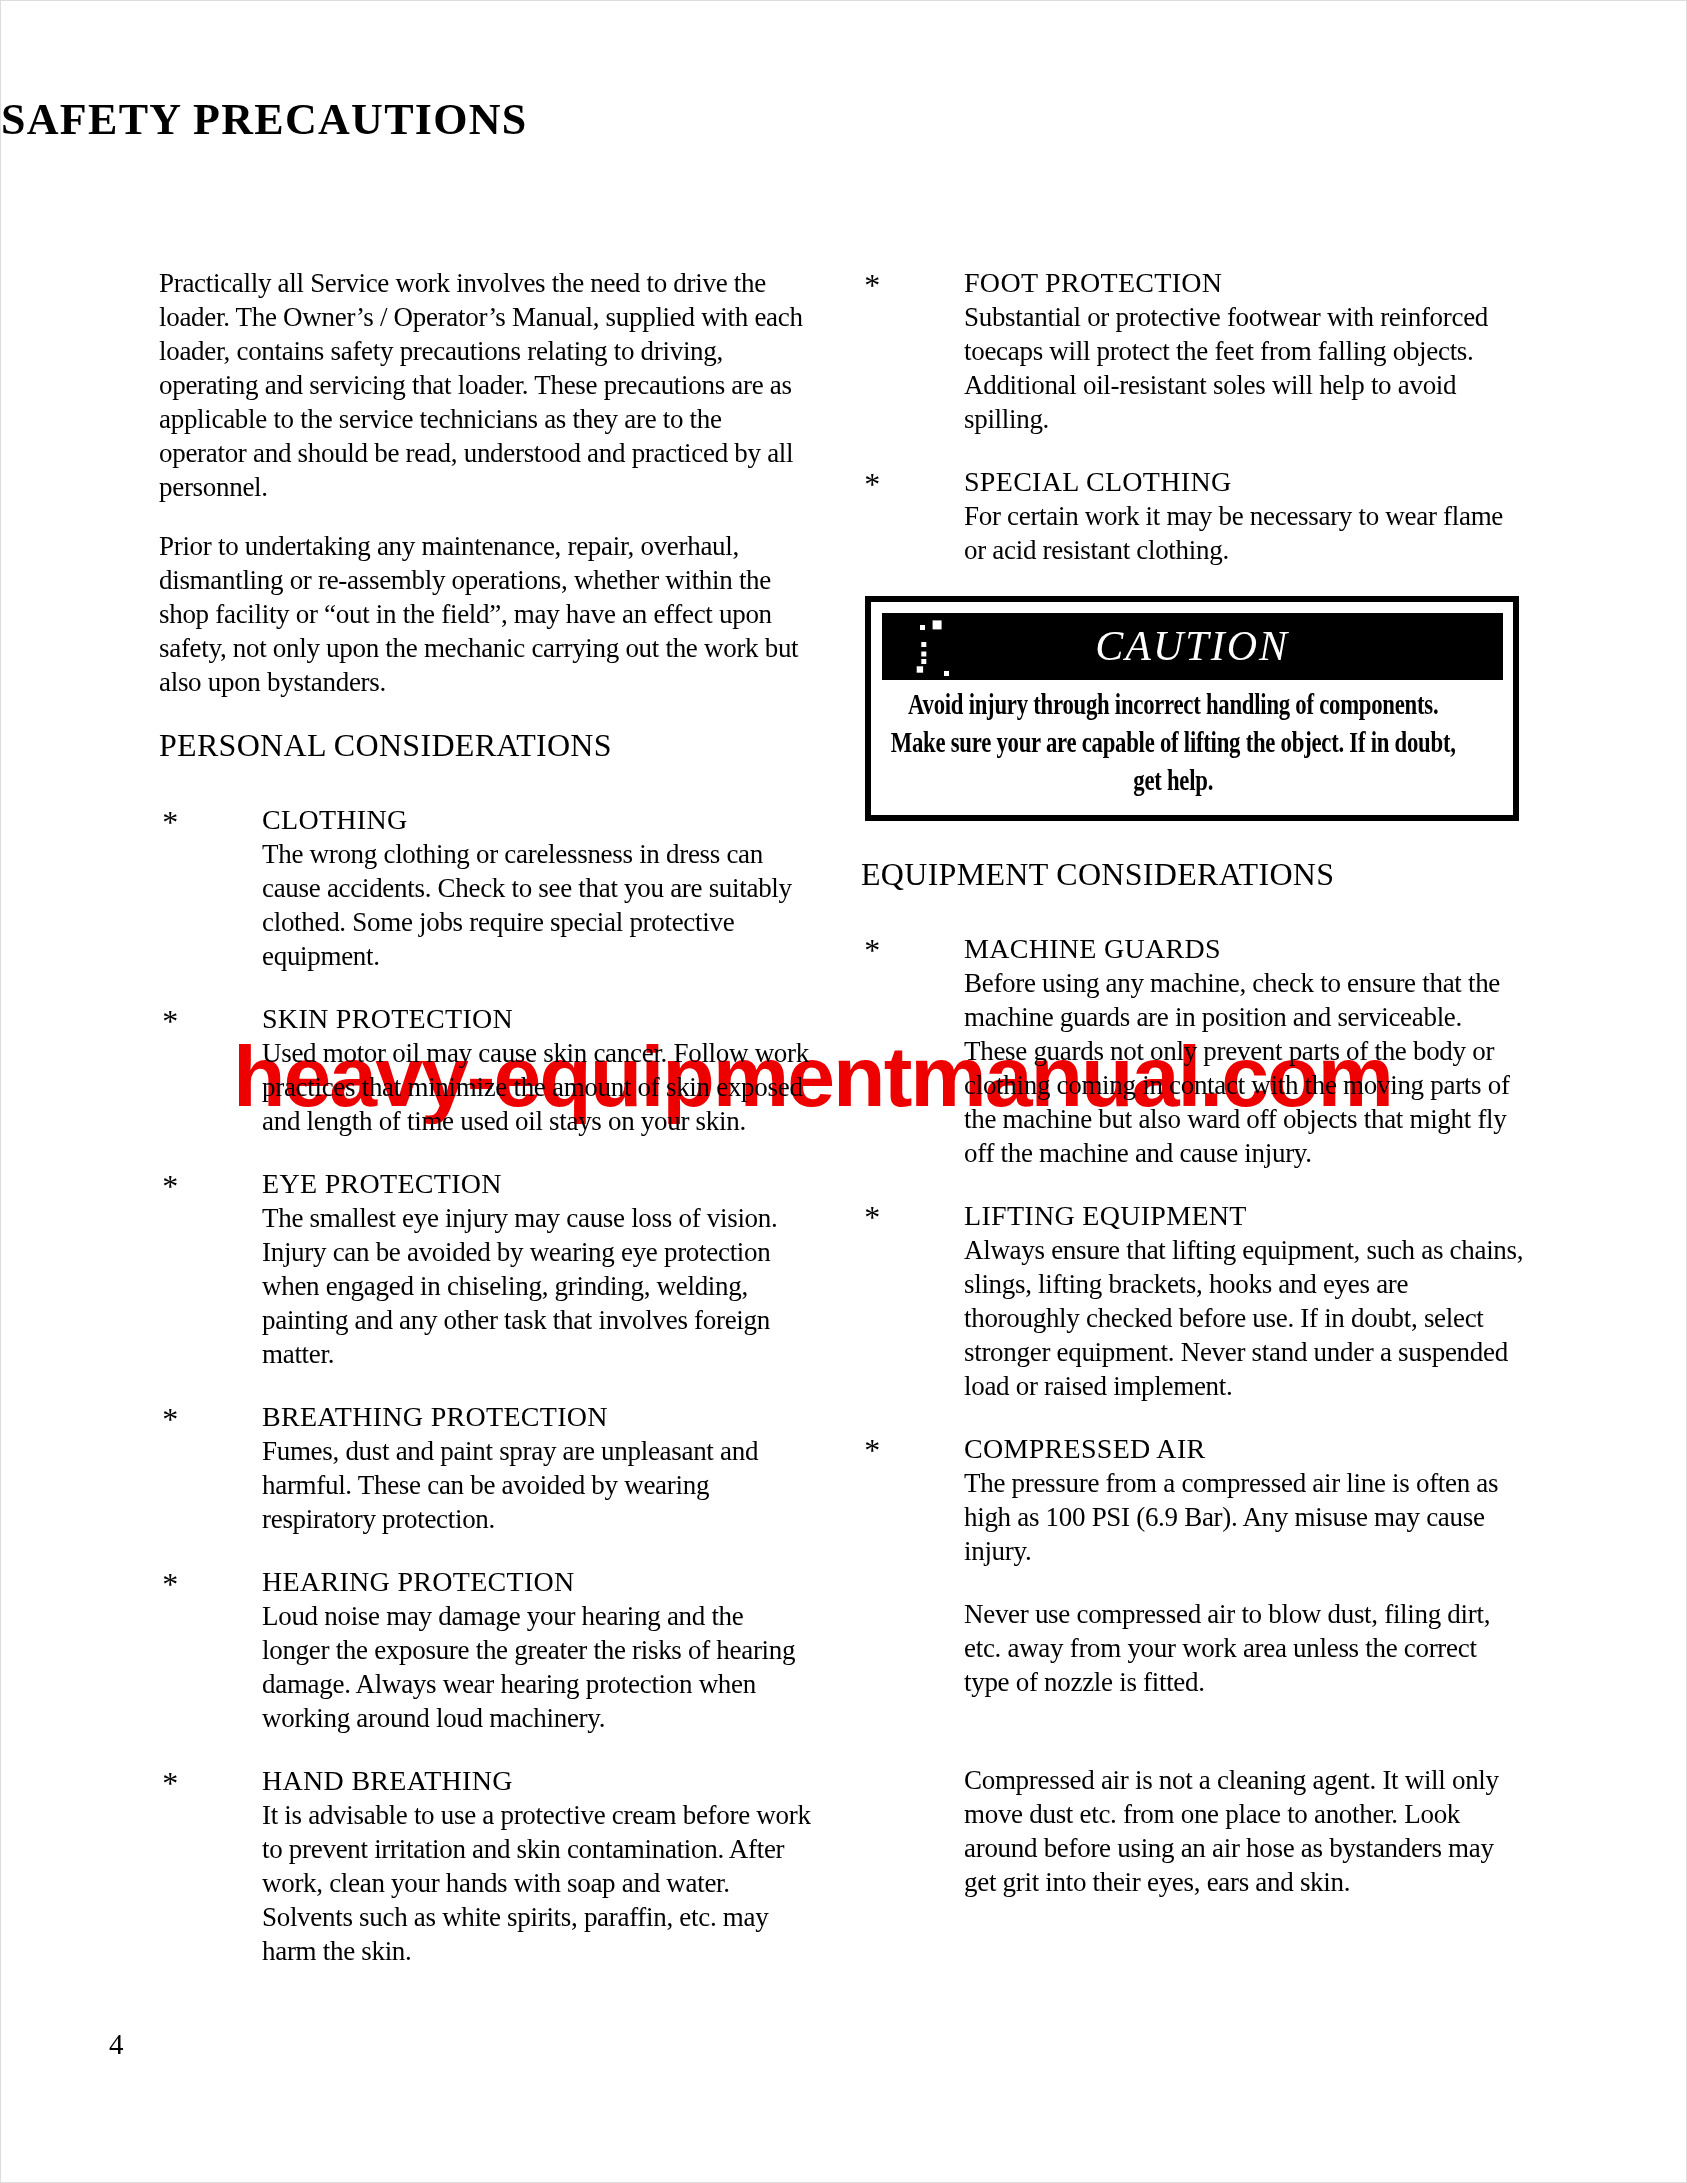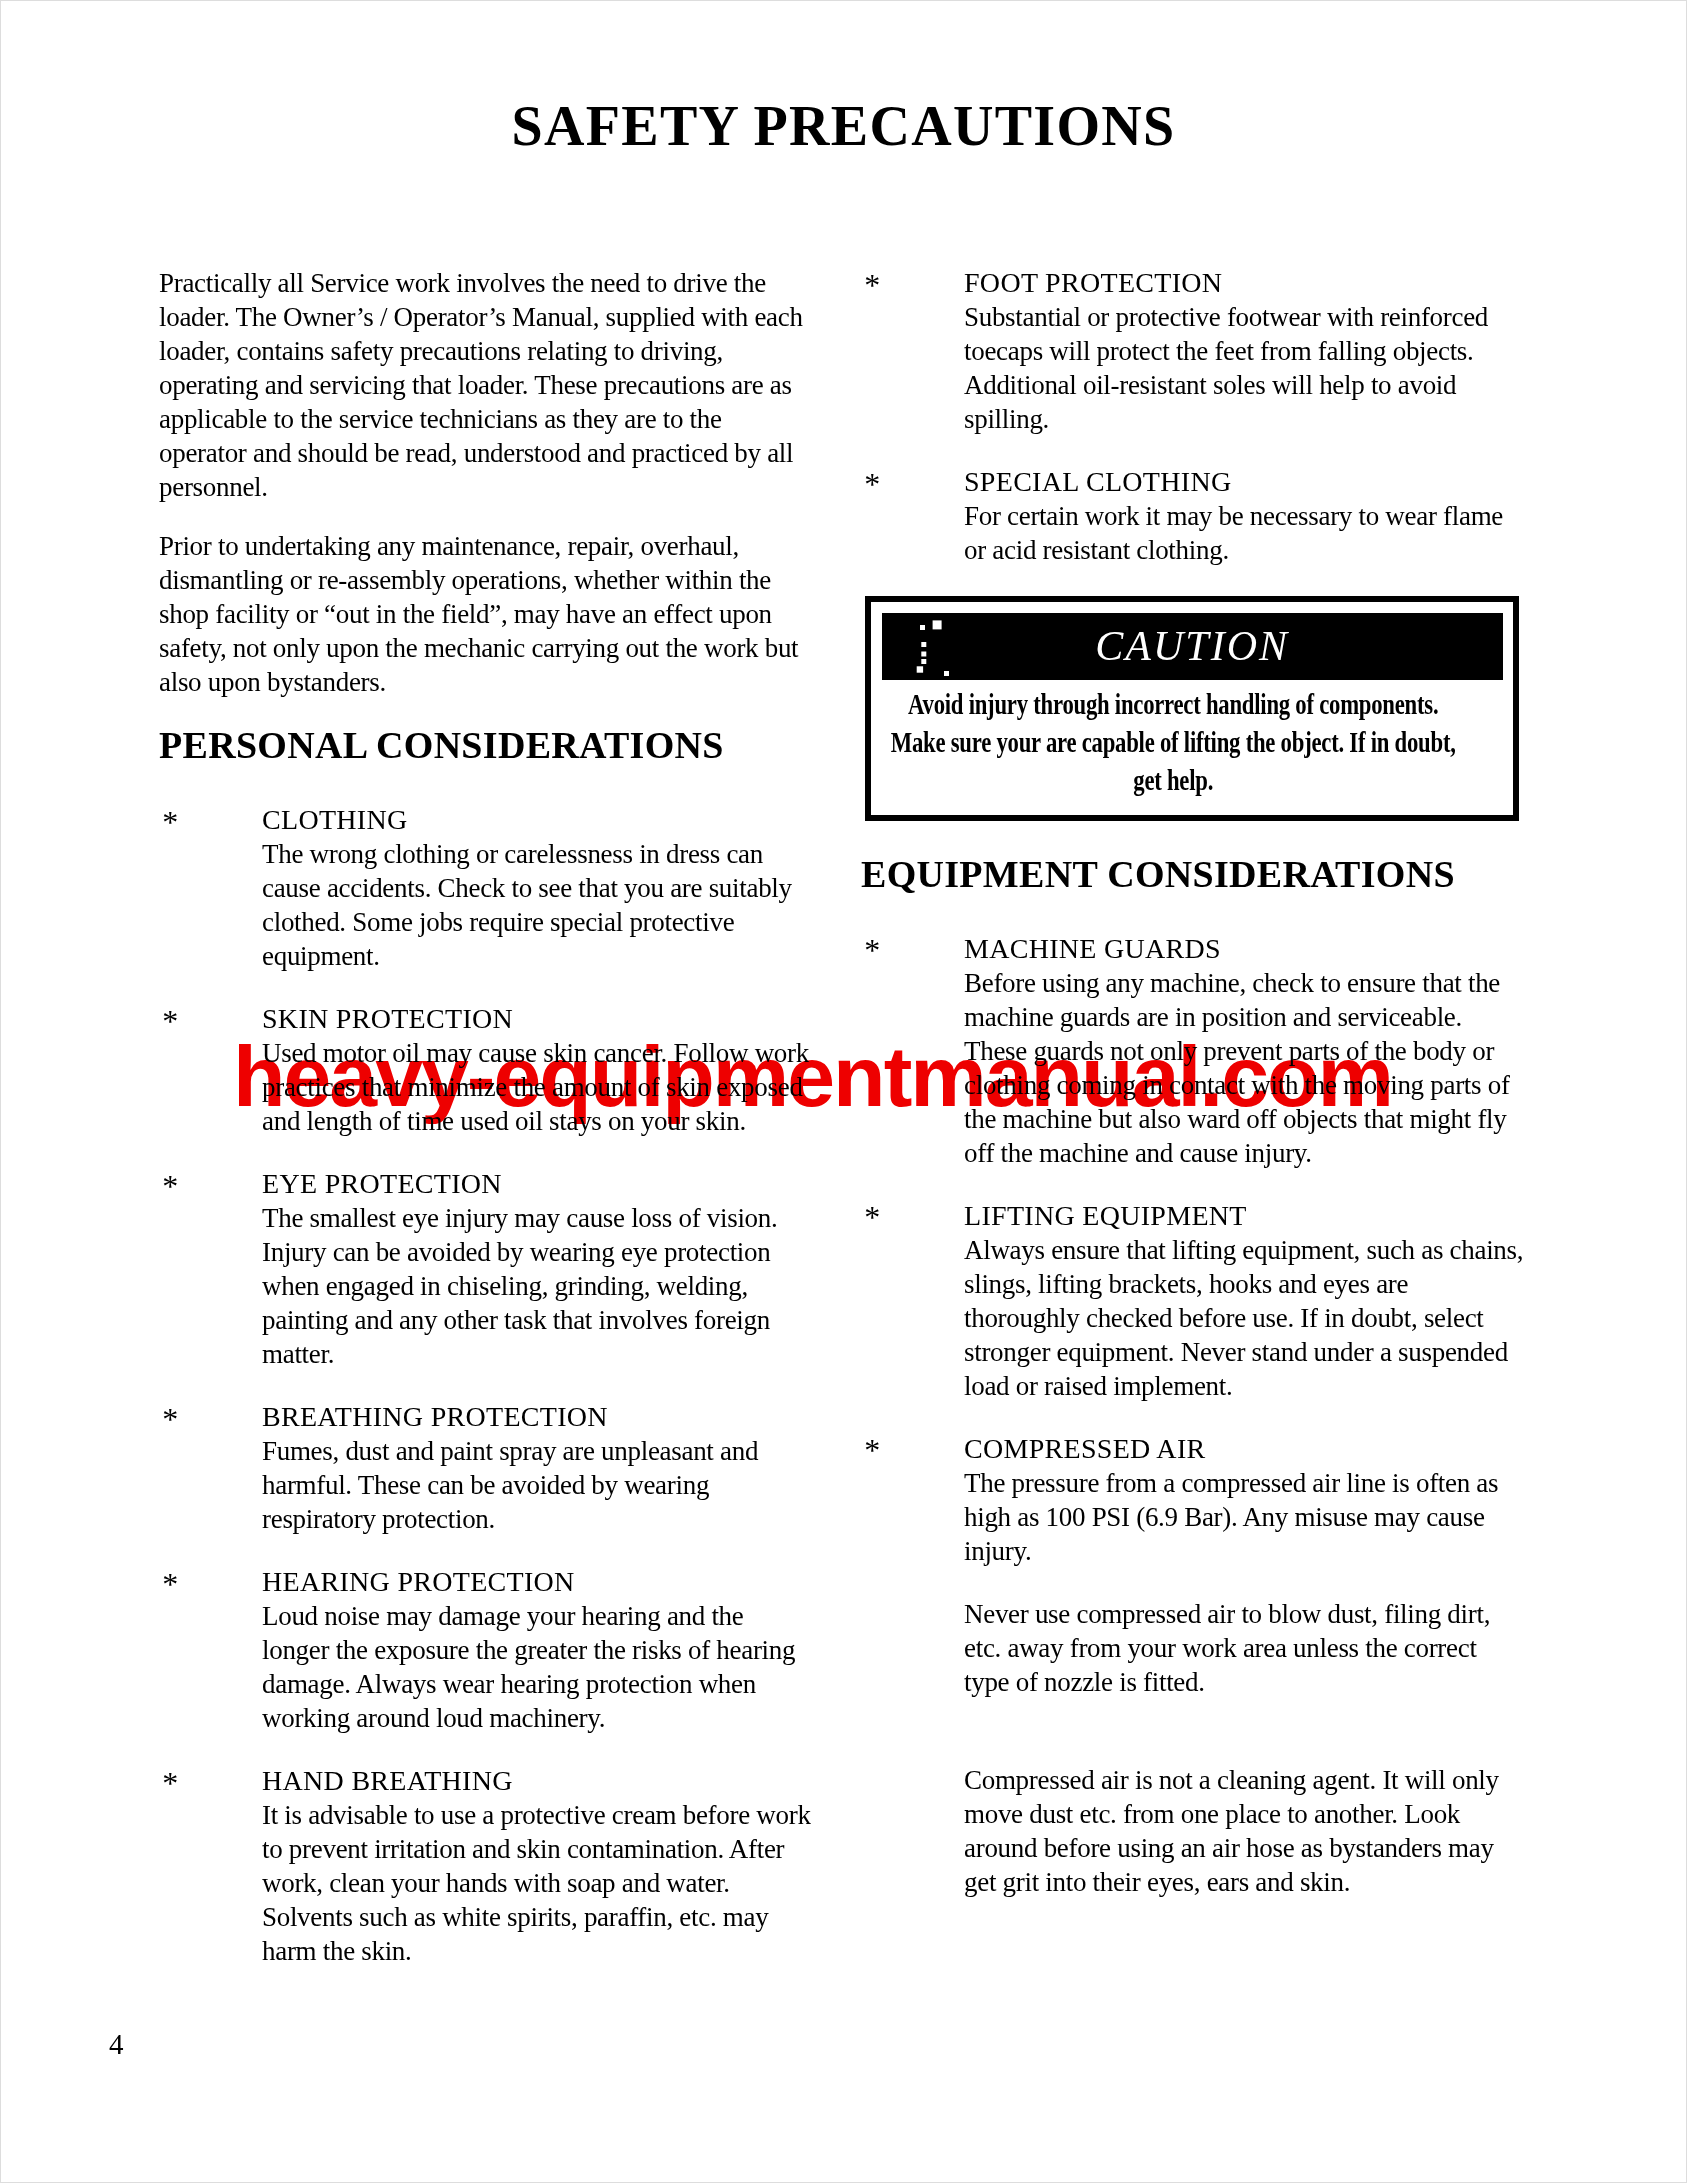--- a/index.html
+++ b/index.html
@@ -7,35 +7,35 @@
     position:relative;
     width:1687px;height:2183px;
     background:#fff;color:#000;
     font-family:"Liberation Serif", serif;
     overflow:hidden;
     box-sizing:border-box;
     border:0.7px solid #ddd;
   }
   .title{
     position:absolute;top:93px;left:0;width:100%;
-    margin:0;text-align:center;
-    font-size:56px;font-weight:bold;letter-spacing:1.3px;
+    margin:0;
+    font-size:44px;font-weight:bold;letter-spacing:1.3px;
     font-family:"Liberation Serif", serif;
   }
   .col{position:absolute;top:265px;}
   .col-left{left:158px;width:655px;}
   .col-right{left:860px;width:665px;}
   .body{
     font-size:27px;line-height:34px;letter-spacing:-0.3px;
     text-align:left;
   }
   p.intro{margin:0 0 25px 0;}
   .section{
     margin:24px 0 37px 0;
-    font-size:38px;font-weight:bold;line-height:42px;letter-spacing:0.3px;
+    font-size:32px;font-weight:normal;line-height:42px;letter-spacing:0.3px;
   }
   .item{position:relative;padding-left:103px;margin:0 0 29px 0;}
   .star{
     position:absolute;left:3.3px;top:2.6px;
     font-size:32px;line-height:32px;
   }
   .item-title{font-size:28px;line-height:34px;letter-spacing:0.3px;}
   .item-body{}
   
   .caution{

